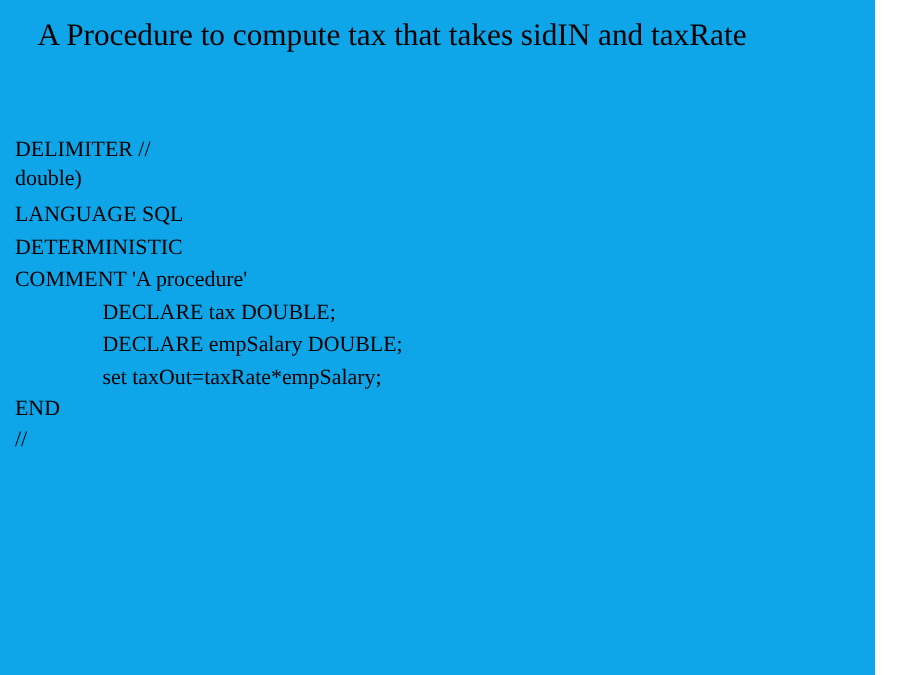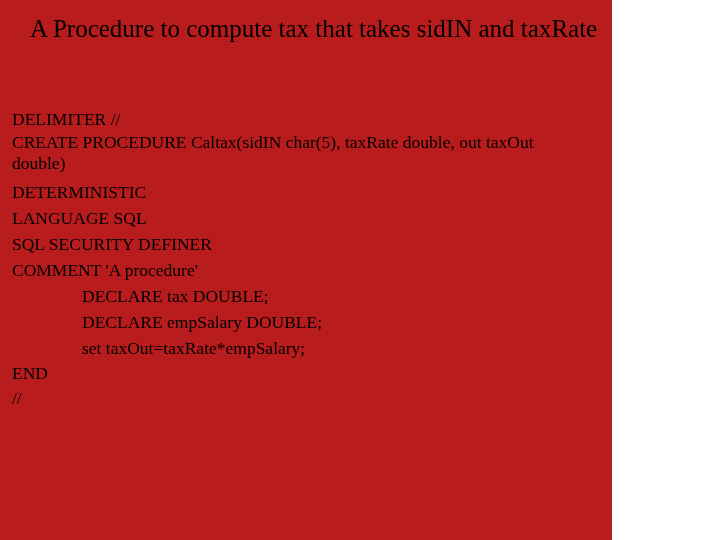--- a/index.html
+++ b/index.html
@@ -7,23 +7,23 @@
     padding: 0;
     background: #ffffff;
   }
   body {
     font-family: "Liberation Serif", "DejaVu Serif", serif;
     color: #000000;
     -webkit-font-smoothing: none;
   }
   #slide {
     position: relative;
-    width: 612px;
+    width: 700px;
     height: 540px;
-    background: #b91c1c;
+    background: #0ea5e9;
     overflow: hidden;
     text-decoration: underline;
   }
 
   
   #title-block {
     position: absolute;
     left: 30px;
     top: 14px;
     width: 660px;
@@ -73,29 +73,27 @@
 <div id="slide">
 
   <div id="title-block">
     <div class="title-line first">A Procedure to compute tax that takes sidIN and taxRate</div>
   </div>
 
   <div id="body-block">
 
     <div class="code-line">DELIMITER //</div>
 
-    <div class="code-line wrap-parent">CREATE PROCEDURE Caltax(sidIN char(5), taxRate double, out taxOut</div>
 
     <div class="code-line wrap-cont">double)</div>
 
+    <div class="code-line">LANGUAGE SQL</div>
+
     <div class="code-line">DETERMINISTIC</div>
 
-    <div class="code-line">LANGUAGE SQL</div>
-
-    <div class="code-line">SQL SECURITY DEFINER</div>
 
     <div class="code-line">COMMENT 'A procedure'</div>
 
 
     <div class="code-line indent">DECLARE tax DOUBLE;</div>
 
     <div class="code-line indent">DECLARE empSalary DOUBLE;</div>
 
 
     <div class="code-line indent">set taxOut=taxRate*empSalary;</div>

